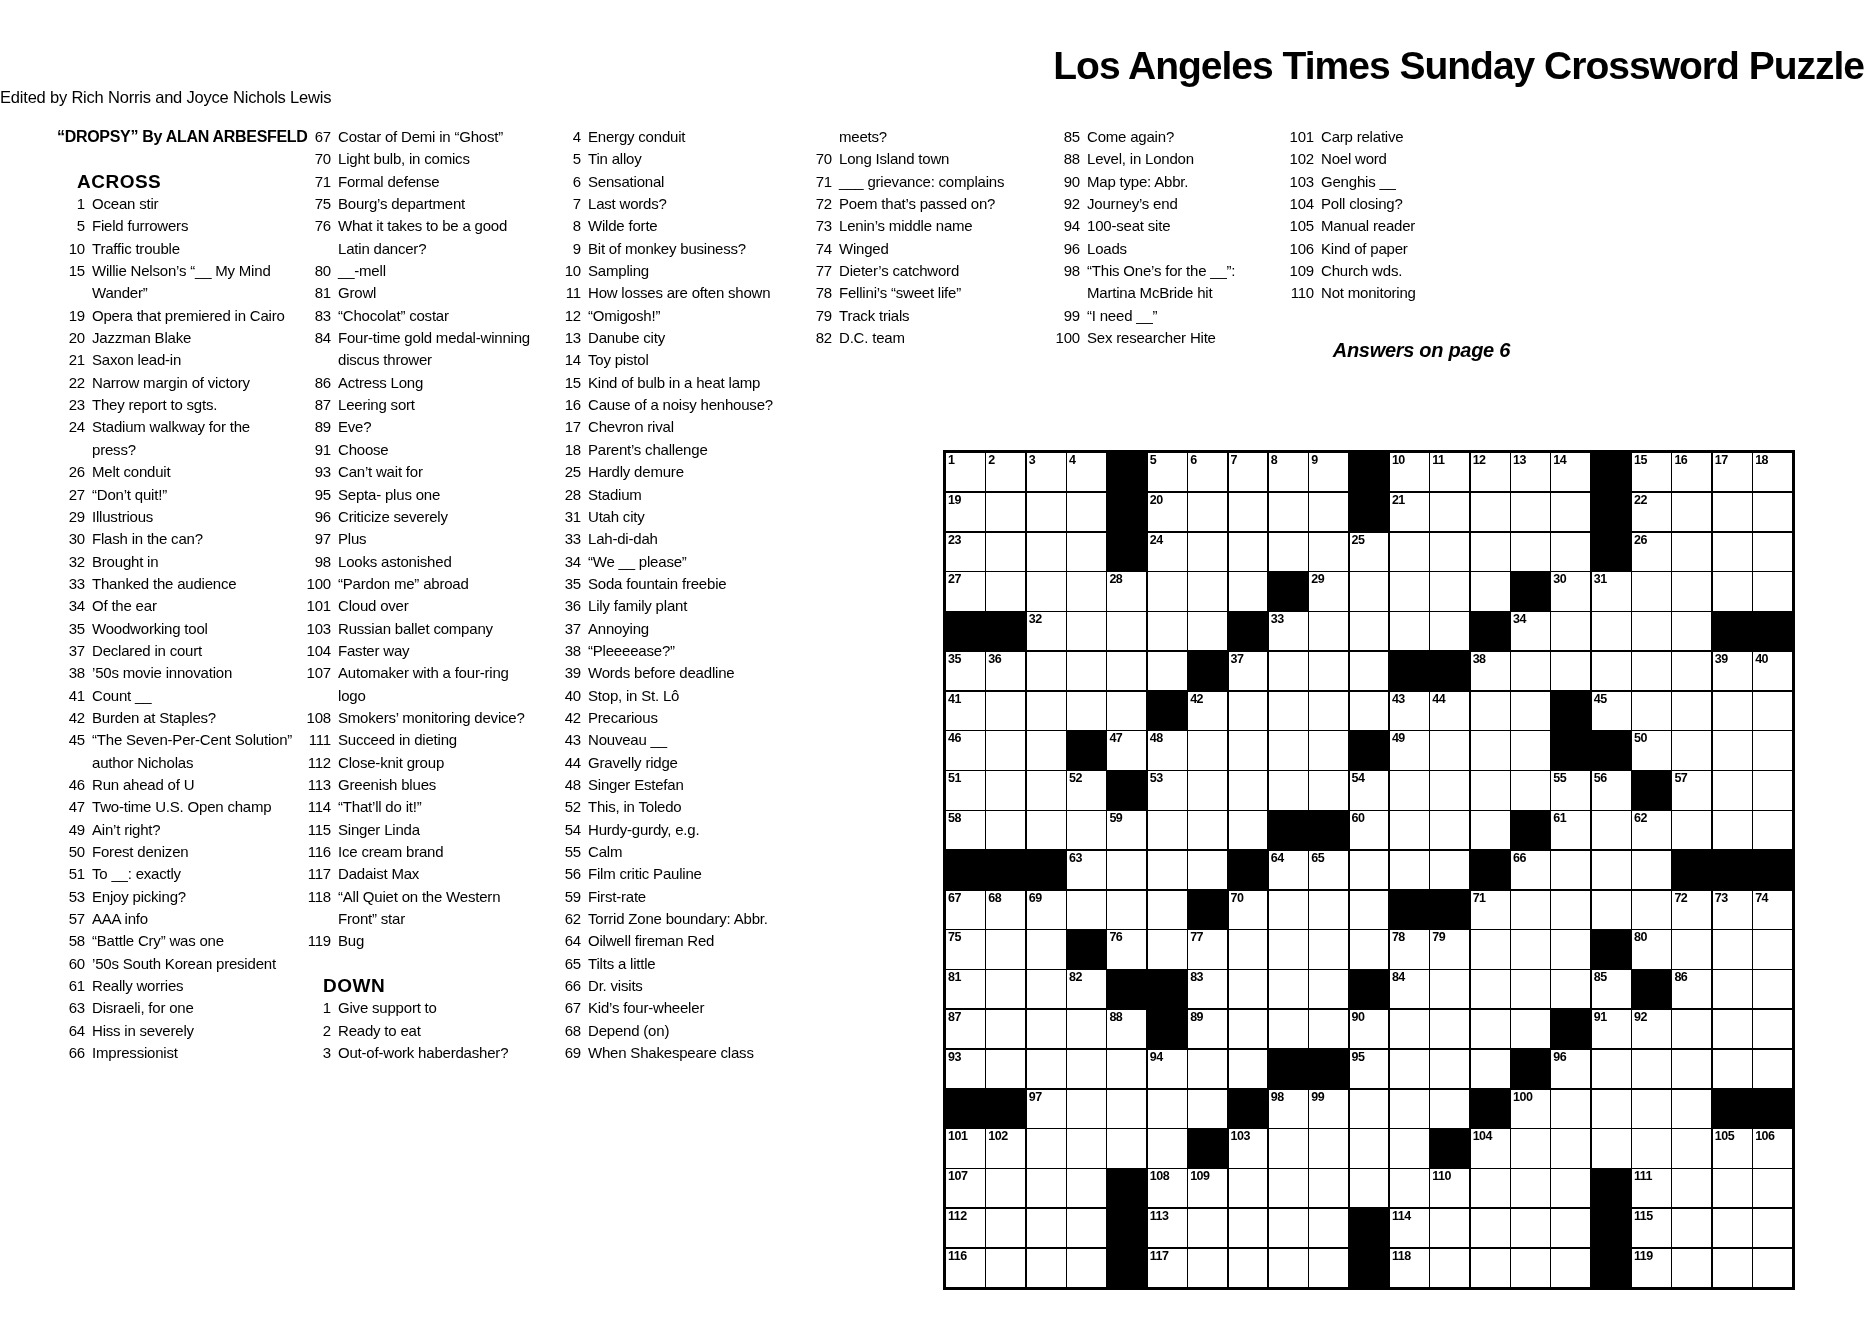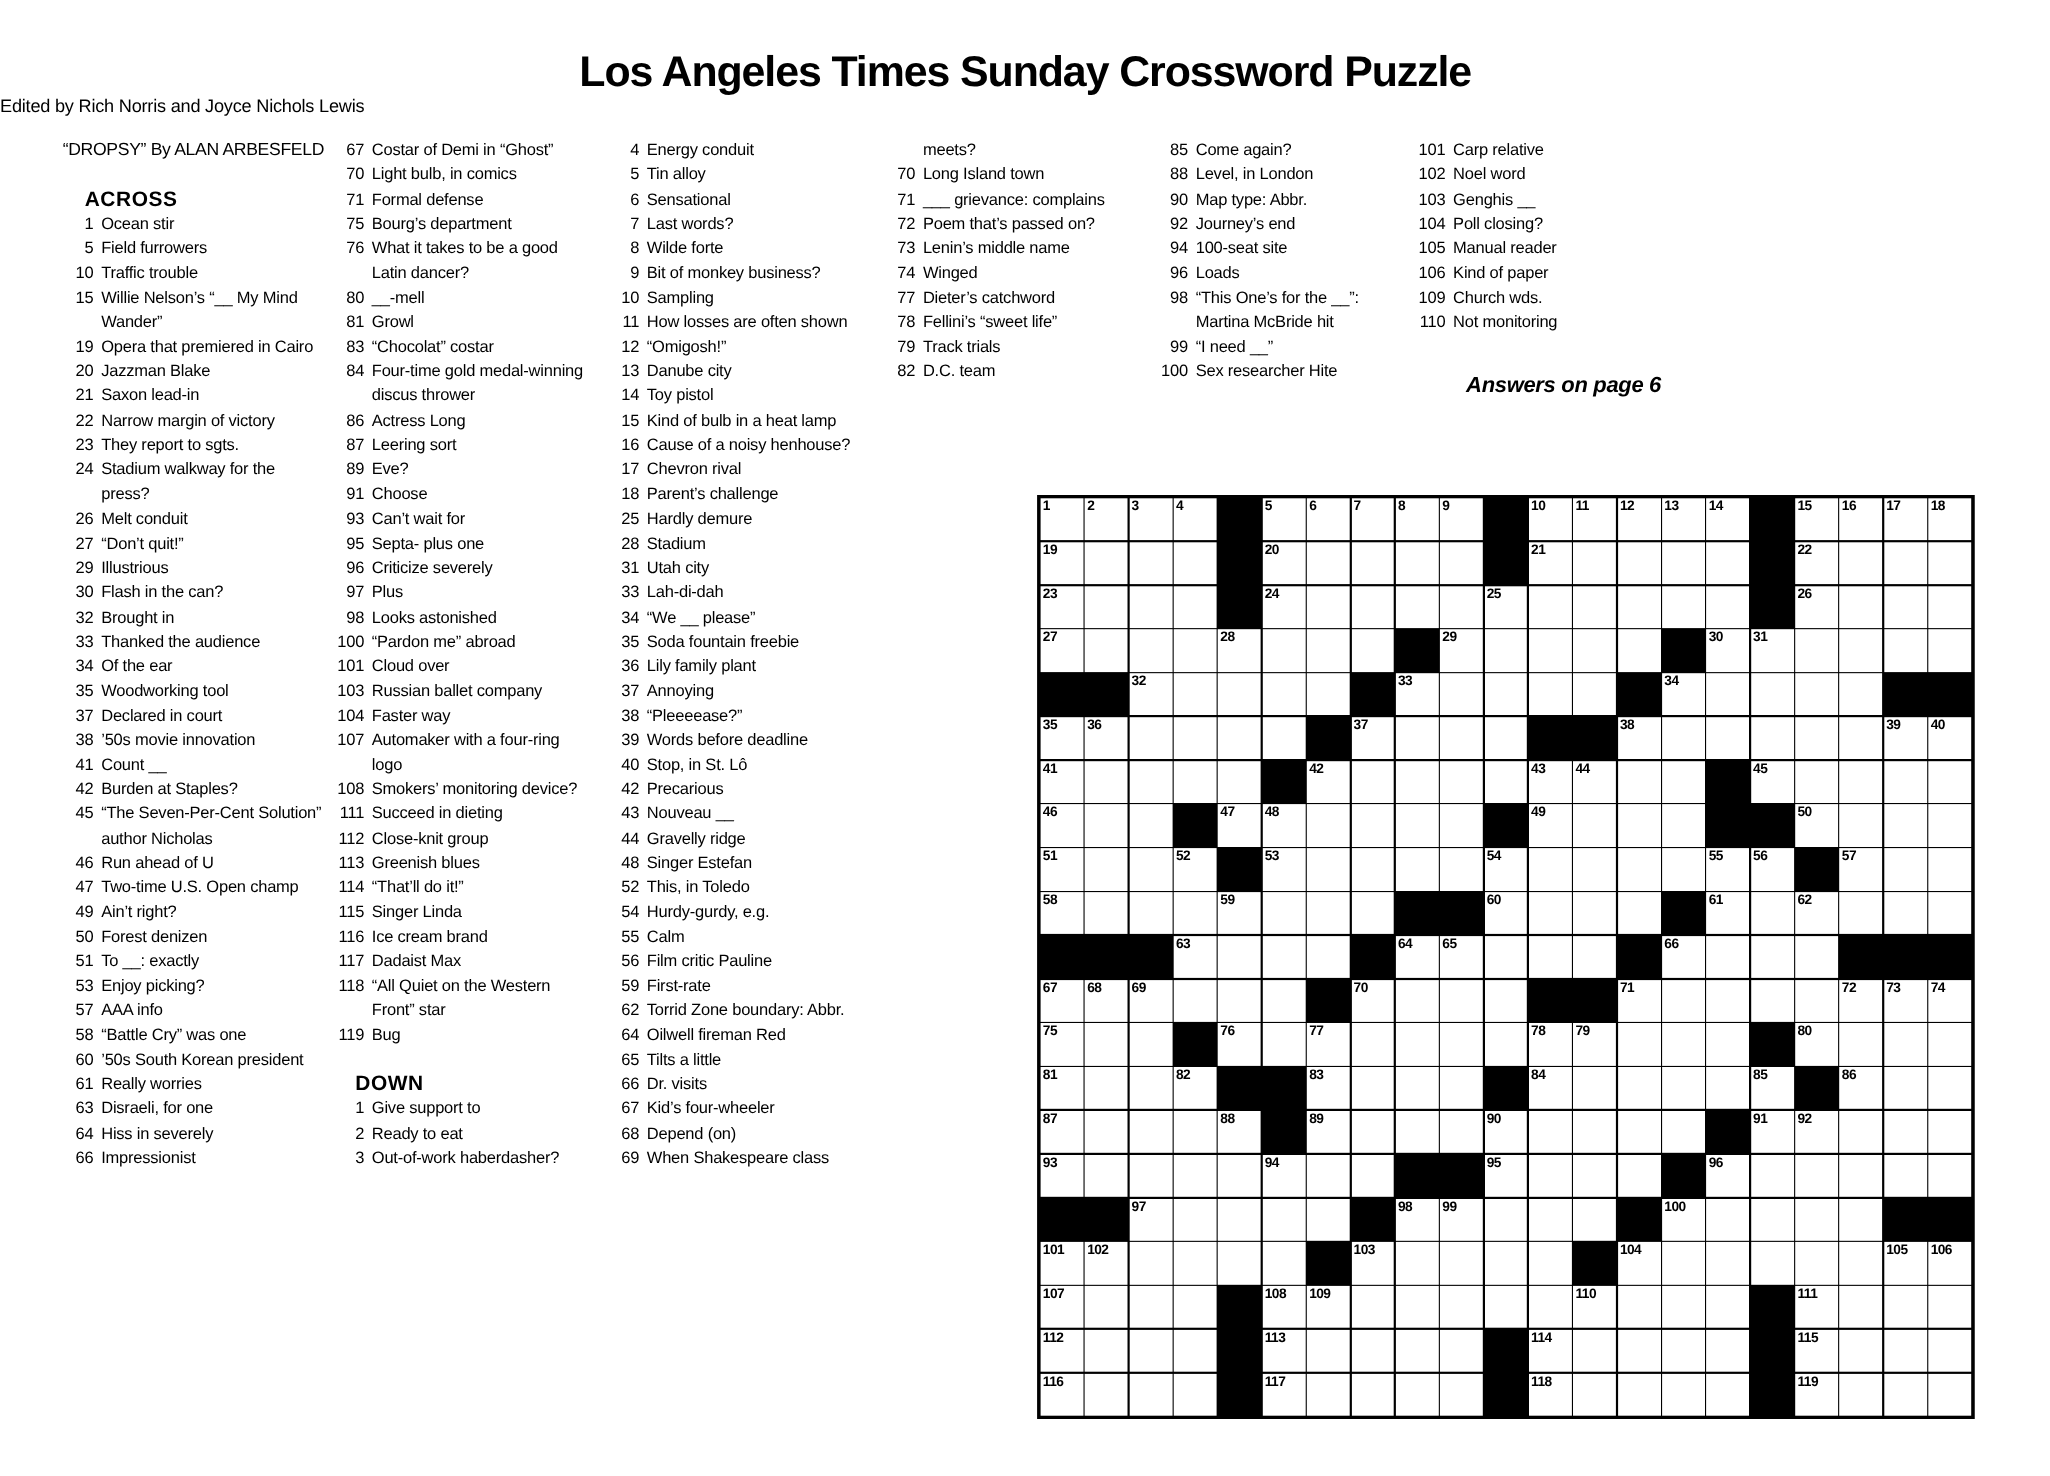--- a/index.html
+++ b/index.html
@@ -5,38 +5,38 @@
 <style>
   * { box-sizing: border-box; margin: 0; padding: 0; }
   html, body { background: #fff; }
   body {
     width: 1864px; height: 1342px; position: relative;
     font-family: "Liberation Sans", sans-serif; color: #000;
     overflow: hidden;
   }
   .page-title {
     position: absolute; top: 44px; left: 0; width: 100%;
-    text-align: center; font-size: 39px; font-weight: 700; letter-spacing: -1px;
+    text-align: right; font-size: 39px; font-weight: 700; letter-spacing: -1px;
   }
   .page-subtitle {
     position: absolute; top: 88px; left: 0; width: 100%;
     text-align: left; font-size: 16.5px; letter-spacing: -0.2px;
   }
   .clue-col { position: absolute; top: 126px; width: 245px; }
   .clue-line {
     font-size: 15px; line-height: 22.35px; height: 22.35px;
     letter-spacing: -0.2px; white-space: nowrap;
   }
   .clue-num {
     display: inline-block; width: 28px; margin-right: 7px;
     text-align: right; vertical-align: top;
   }
   .clue-line.cont { padding-left: 35px; }
   .byline {
-    font-size: 16px; font-weight: 400; line-height: 22.35px; height: 22.35px;
+    font-size: 16px; font-weight: 700; line-height: 22.35px; height: 22.35px;
     letter-spacing: -0.3px; white-space: nowrap;
   }
   .gap-line { height: 22.35px; }
   .section-header {
     font-size: 19px; font-weight: 700; line-height: 22.35px; height: 22.35px;
     letter-spacing: 0.5px;
     margin-left: 20px;
   }
   .answers-note {
     position: absolute; top: 339px; left: 1180px; width: 330px;

